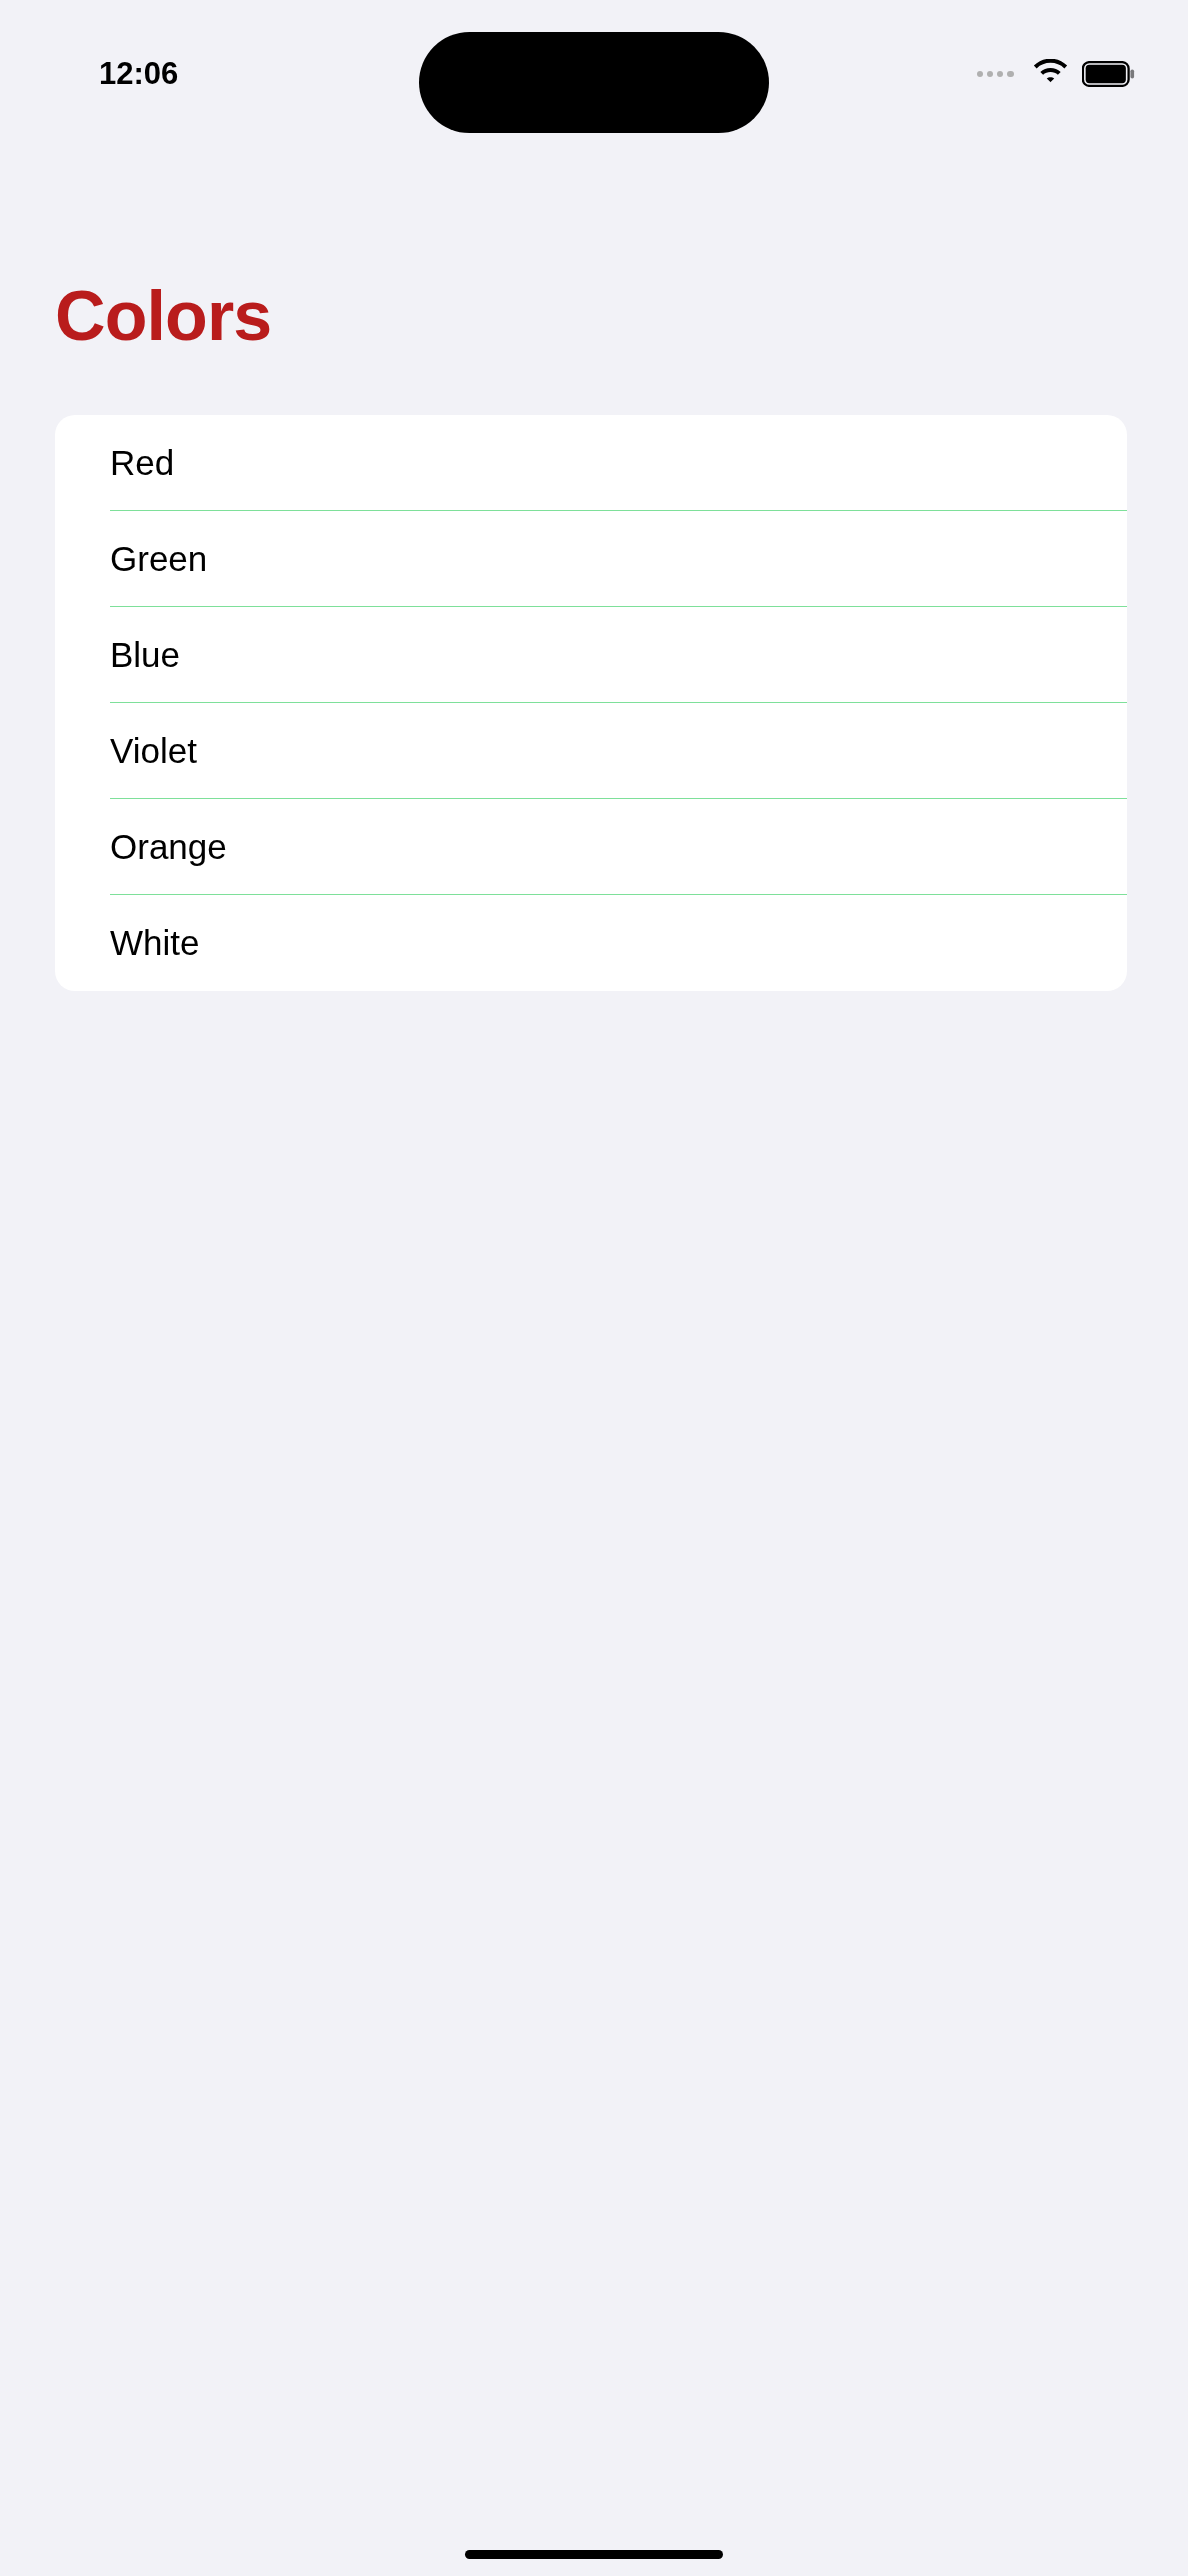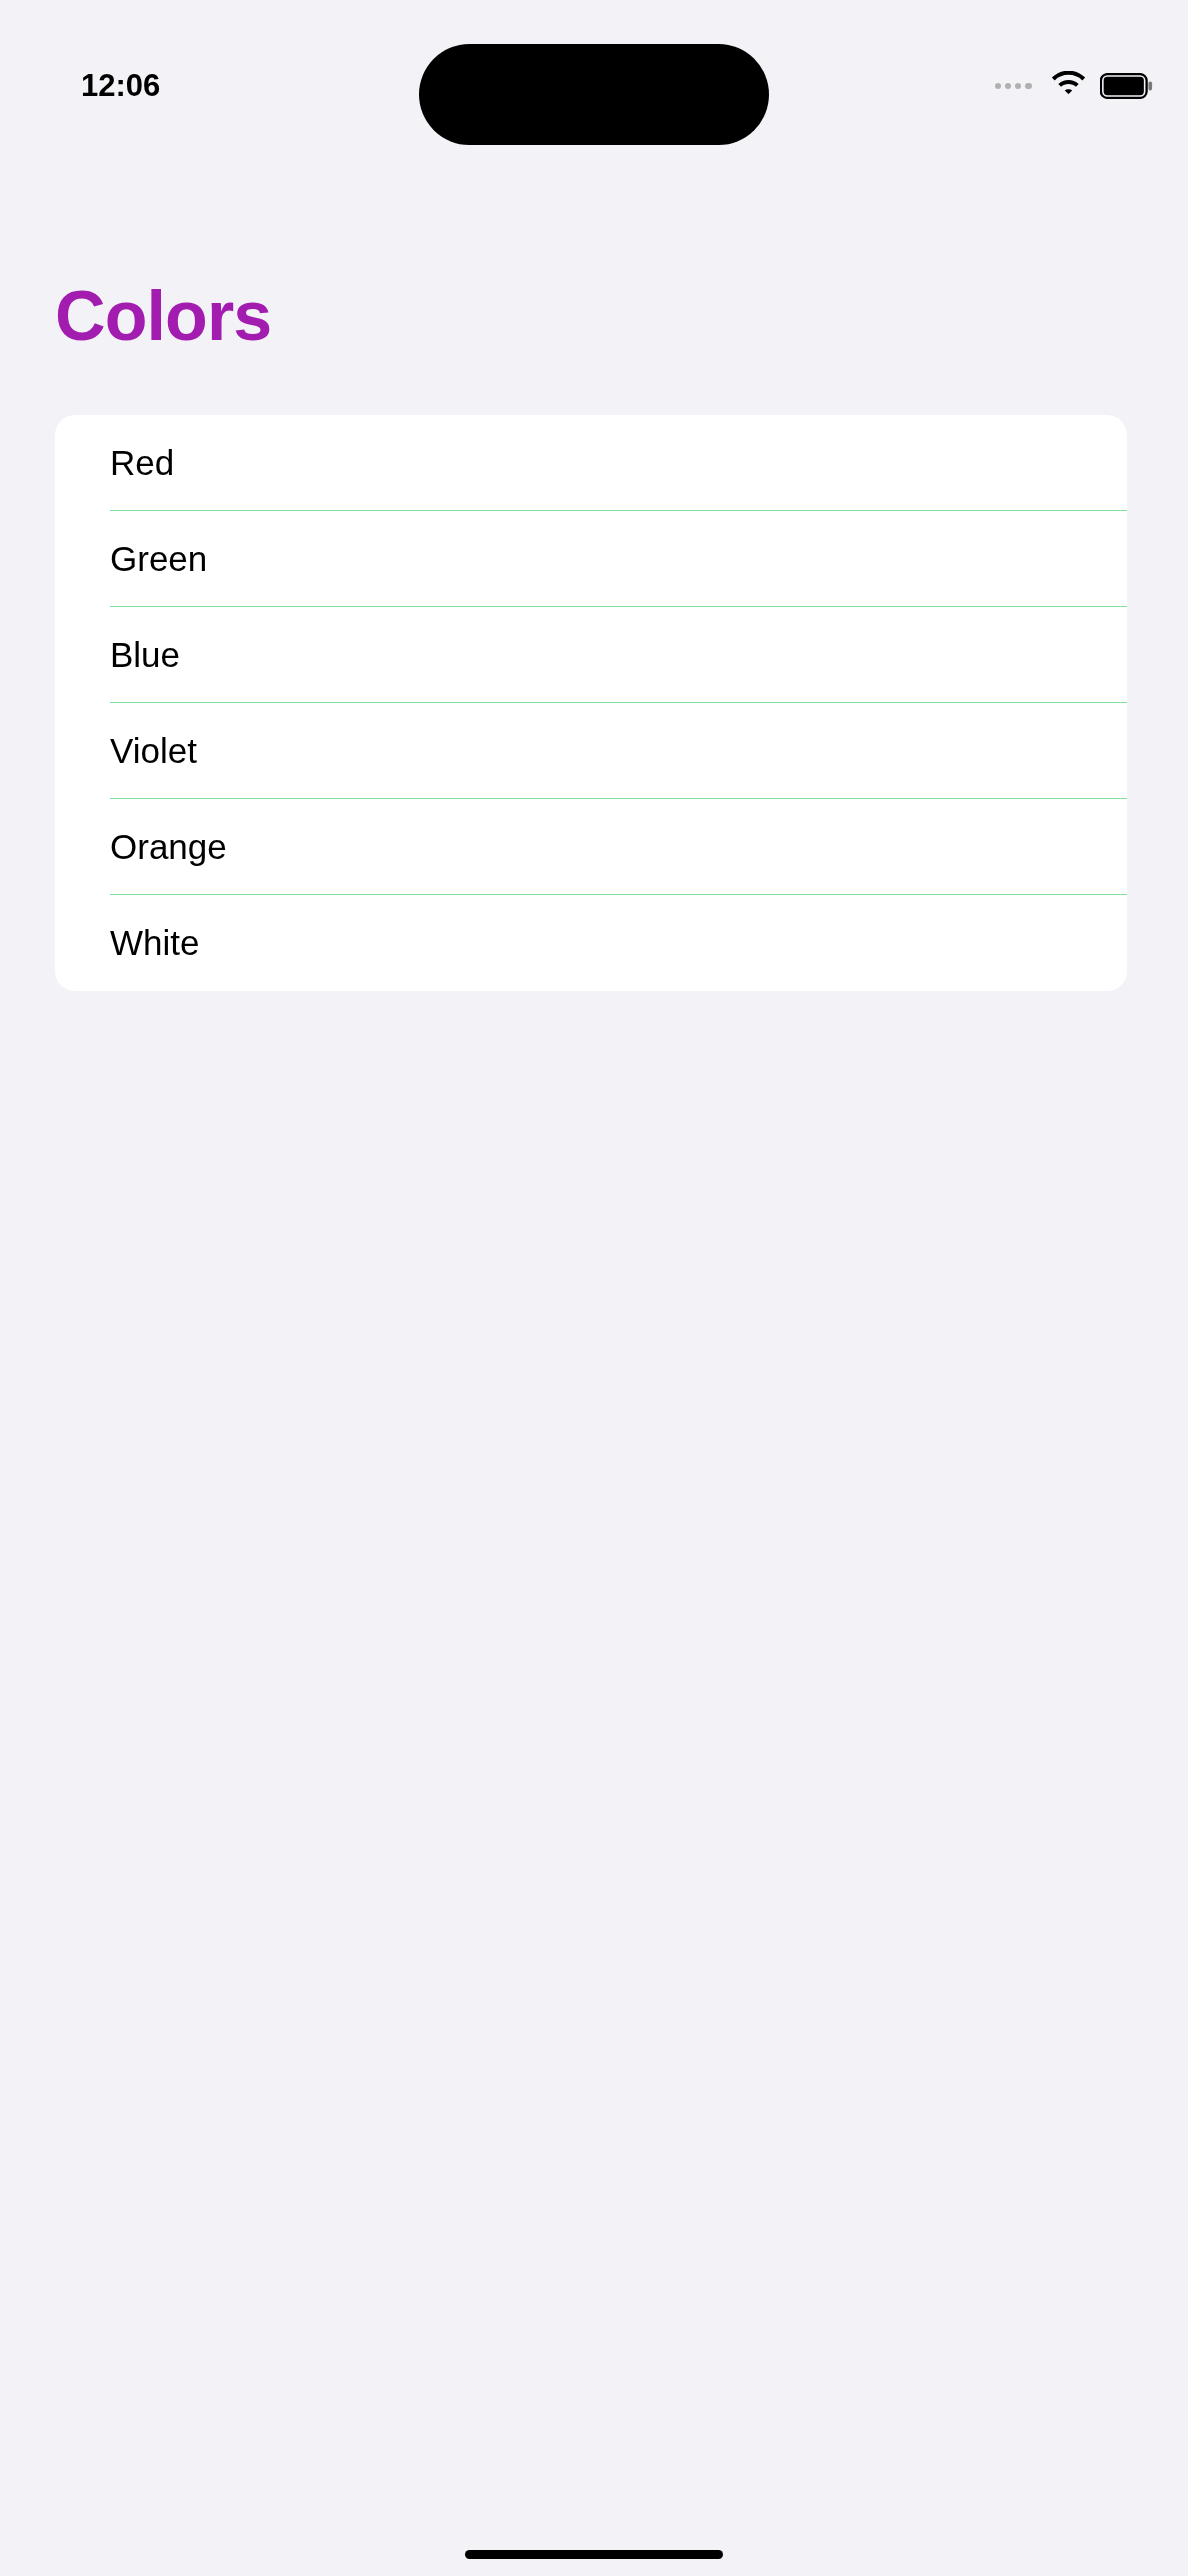--- a/index.html
+++ b/index.html
@@ -20,22 +20,21 @@
     
     .status-bar {
       position: absolute;
       top: 0;
       left: 0;
       right: 0;
       height: 111px;
       display: flex;
       align-items: center;
       justify-content: space-between;
-      padding: 0 35px;
-      margin-top: 12px;
+      padding: 0 53px;
     }
     
     .status-time {
       font-size: 31px;
       font-weight: 600;
       color: #000;
       margin-left: 46px;
       margin-top: 37px;
     }
     
@@ -86,21 +85,21 @@
       height: 26px;
     }
     
     
     .page-title {
       position: absolute;
       top: 276px;
       left: 55px;
       font-size: 70px;
       font-weight: 700;
-      color: #a21caf;
+      color: #b91c1c;
       letter-spacing: -0.9px;
     }
     
     
     .list-container {
       position: absolute;
       top: 415px;
       left: 55px;
       right: 61px;
       background-color: #fff;

